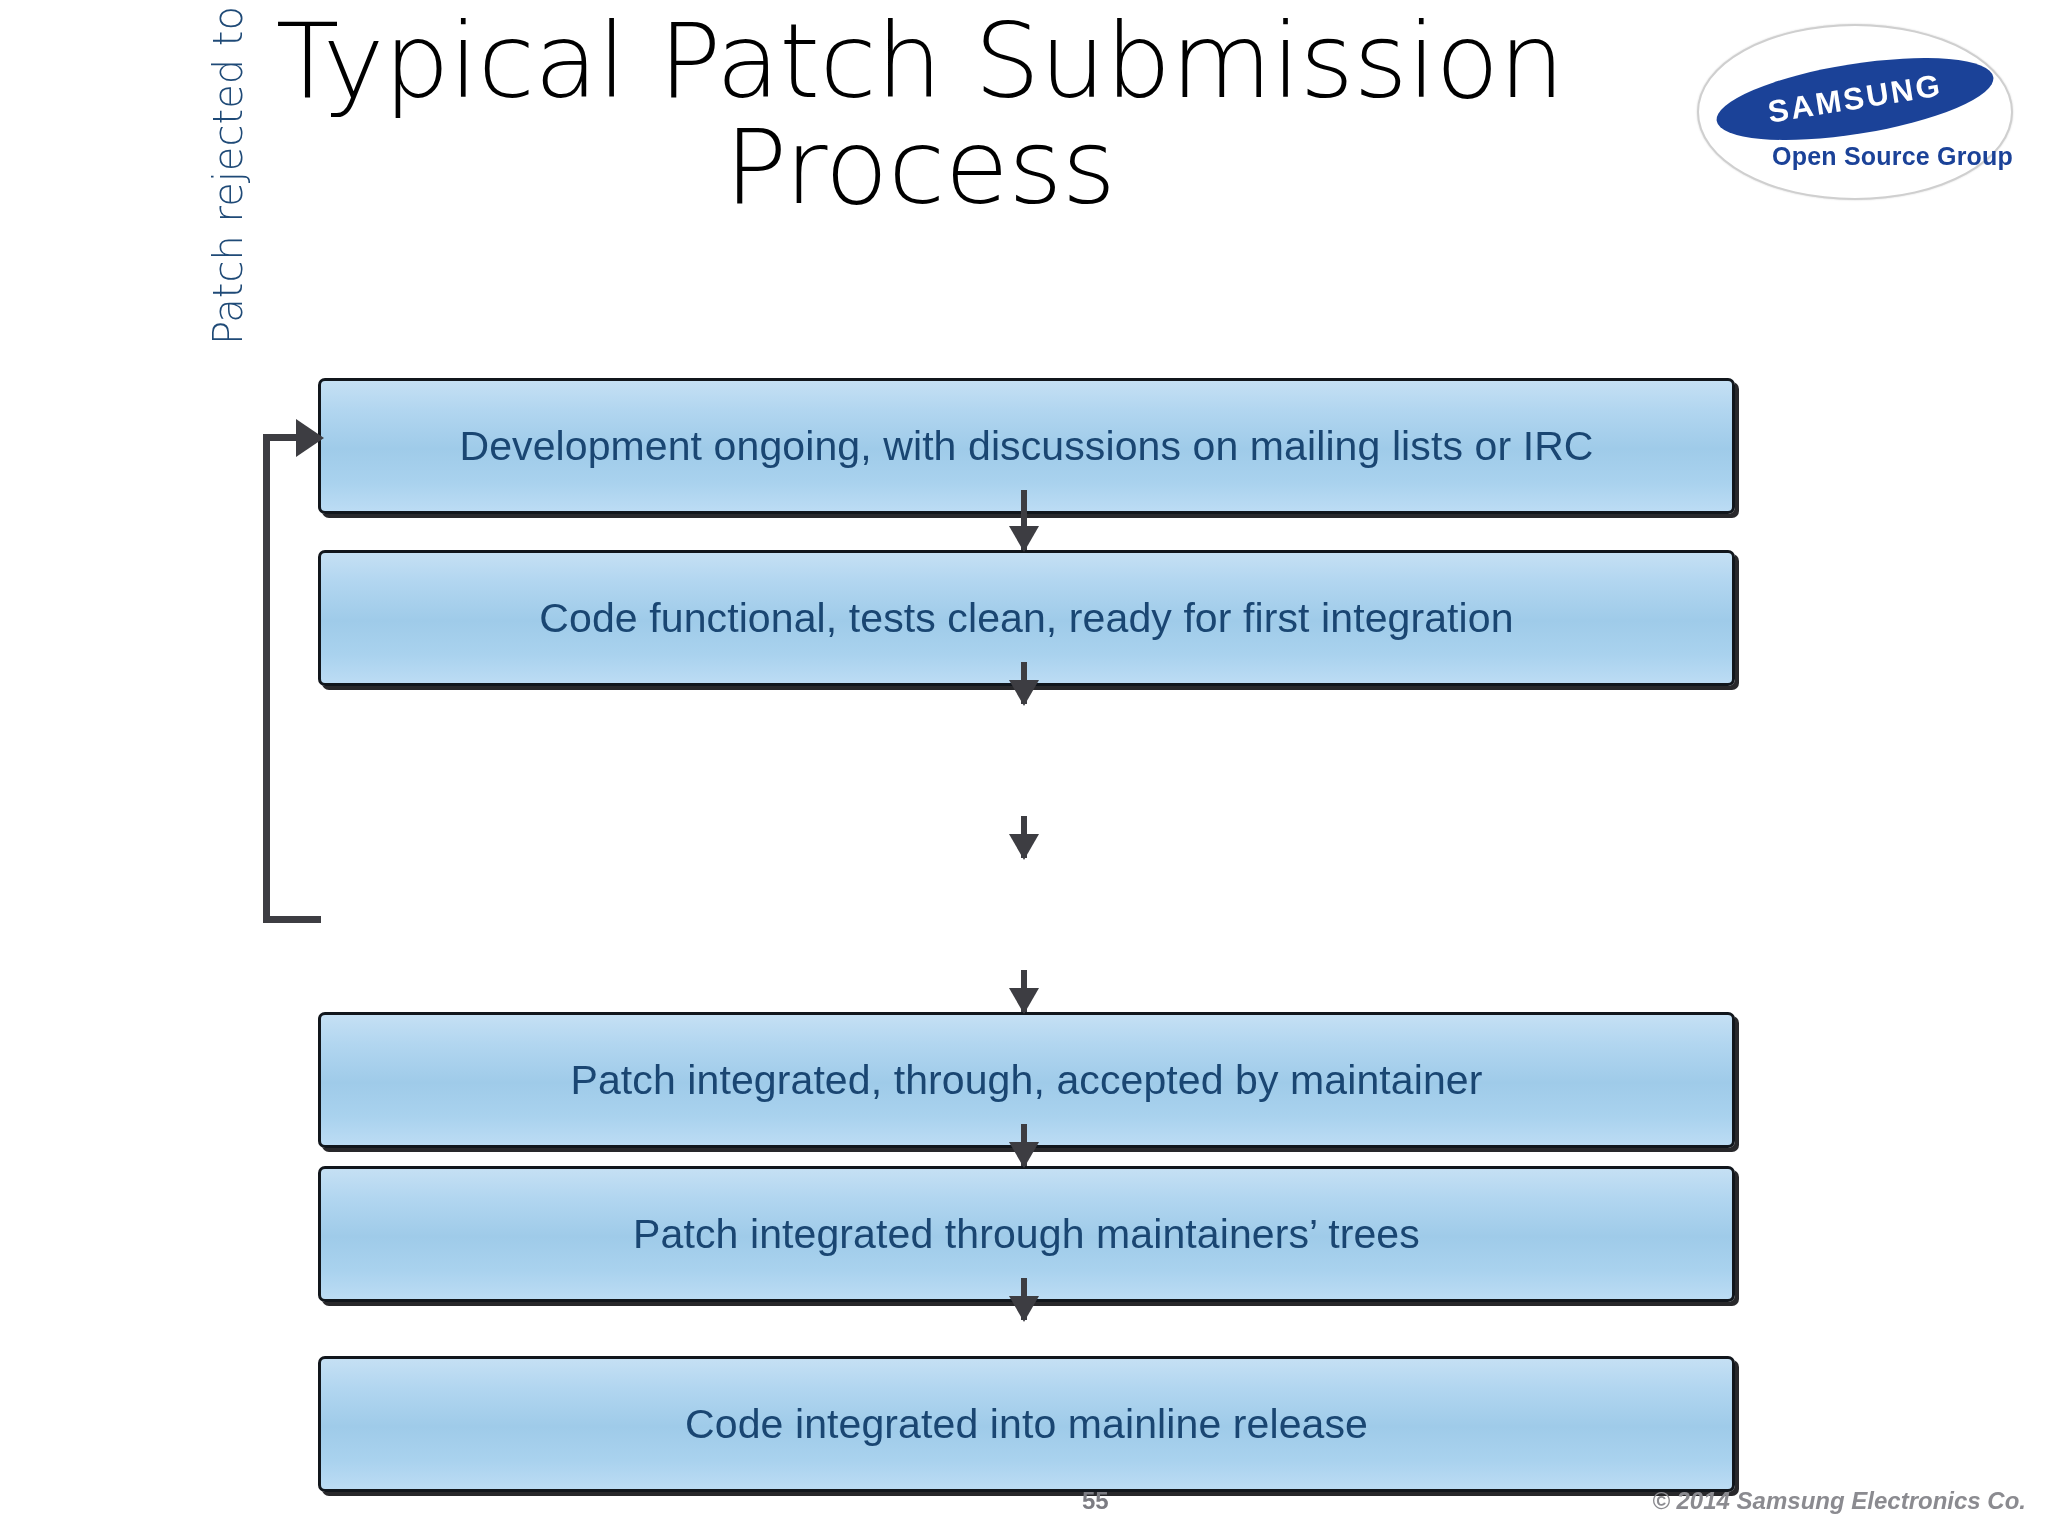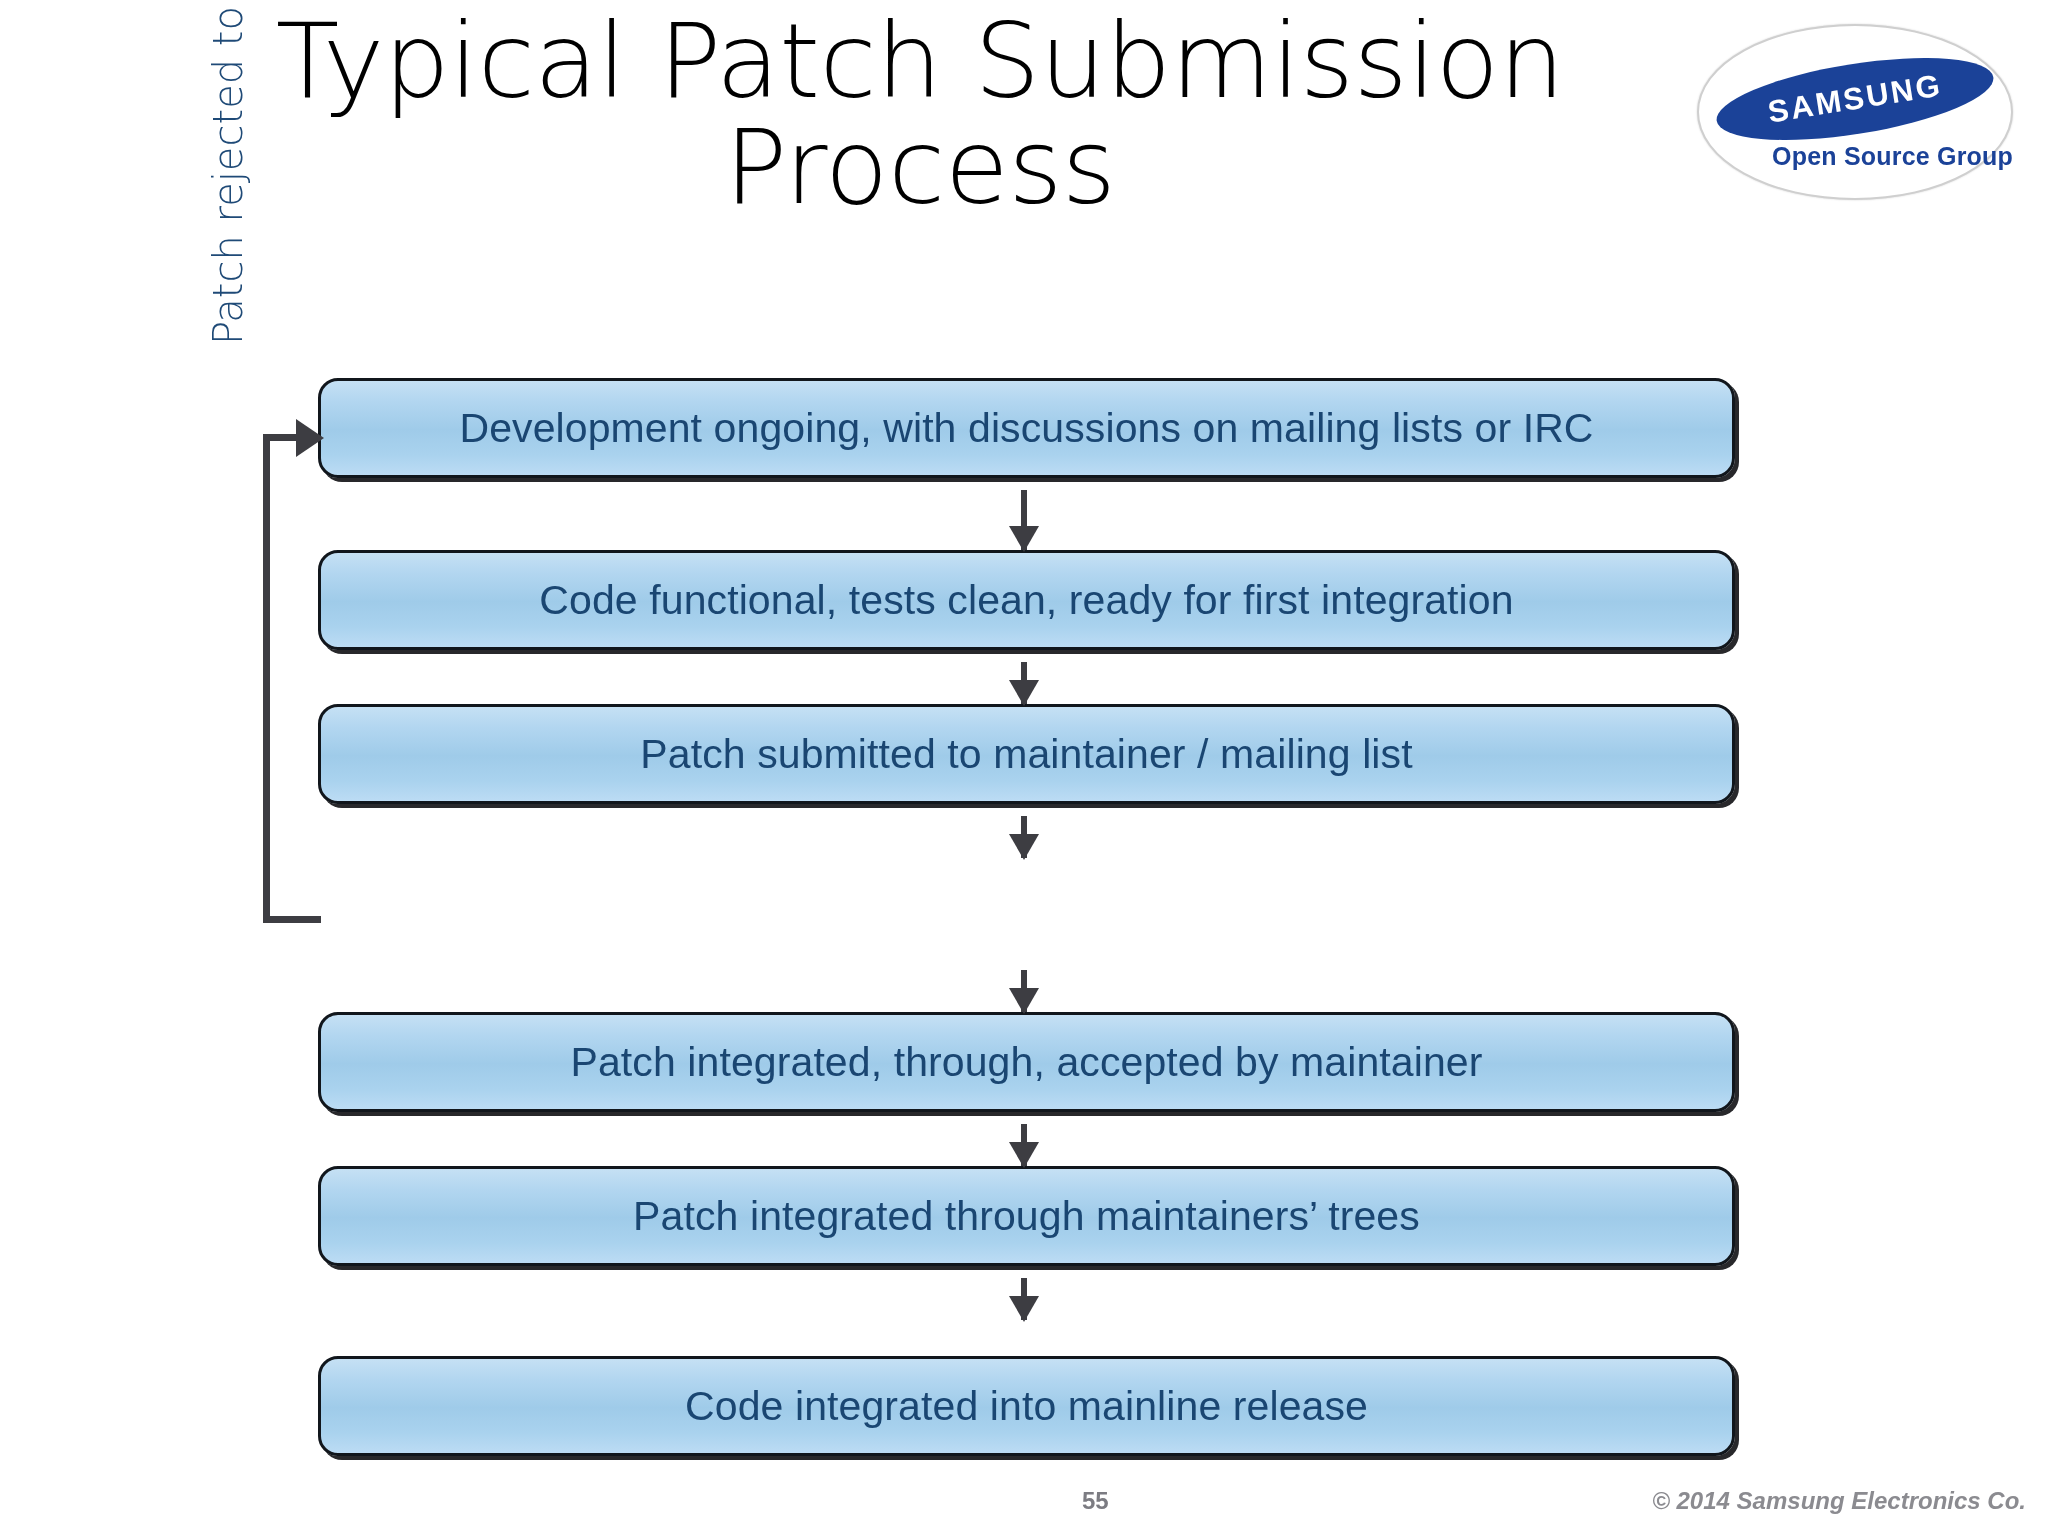--- a/index.html
+++ b/index.html
@@ -92,22 +92,22 @@
     position: absolute;
     left: 0;
     top: 0;
     width: 2048px;
     height: 1536px;
   }
   .flow-box {
     position: absolute;
     left: 318px;
     width: 1417px;
-    height: 100px;
-    border-radius: 20px;
+    height: 136px;
+    border-radius: 7px;
     border: 3px solid #11161c;
     box-sizing: border-box;
     background: linear-gradient(to bottom,
                 #c5e0f4 0%,
                 #b2d6f0 22%,
                 #9fcbe9 52%,
                 #a9d2ee 78%,
                 #bcdcf4 100%);
     box-shadow: 4px 4px 0 rgba(10,10,14,0.88);
     display: flex;
@@ -231,23 +231,20 @@
   </div>
 
   <div id="flow">
 
     <div class="flow-box" style="top:378px">
       <span class="box-label">Development ongoing, with discussions on mailing lists or IRC</span>
     </div>
     <div class="flow-box" style="top:550px">
       <span class="box-label">Code functional, tests clean, ready for first integration</span>
     </div>
-    <div class="flow-box" style="top:704px">
-      <span class="box-label">Patch submitted to maintainer / mailing list</span>
-    </div>
     <div class="flow-box" style="top:1012px">
       <span class="box-label">Patch integrated, through, accepted by maintainer</span>
     </div>
     <div class="flow-box" style="top:1166px">
       <span class="box-label">Patch integrated through maintainers’ trees</span>
     </div>
     <div class="flow-box" style="top:1356px">
       <span class="box-label">Code integrated into mainline release</span>
     </div>
 

